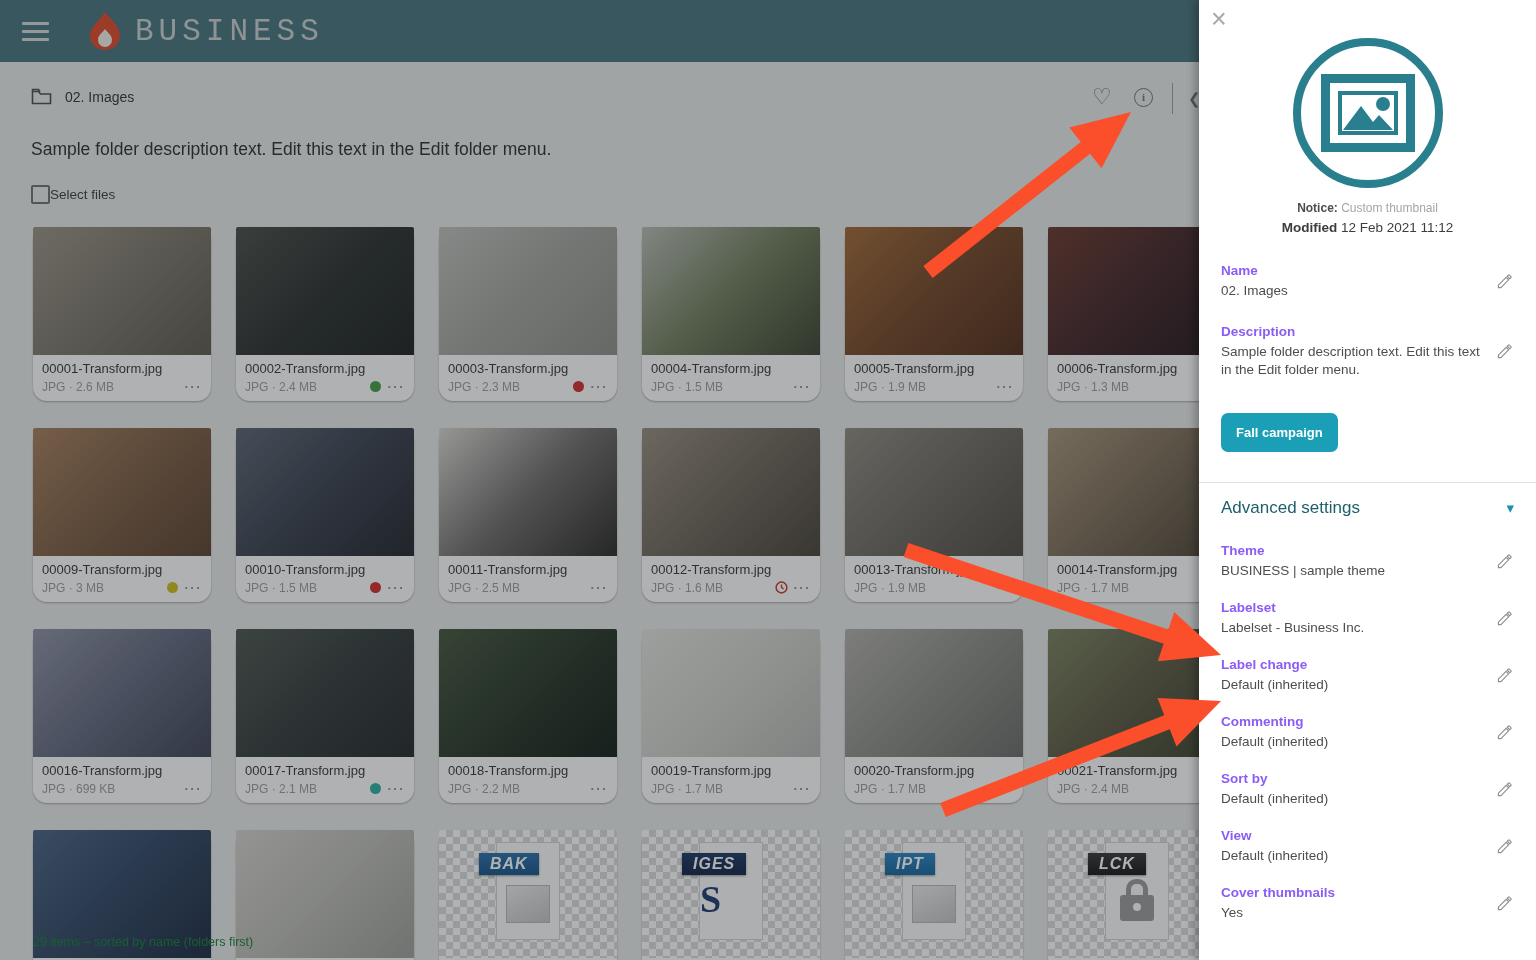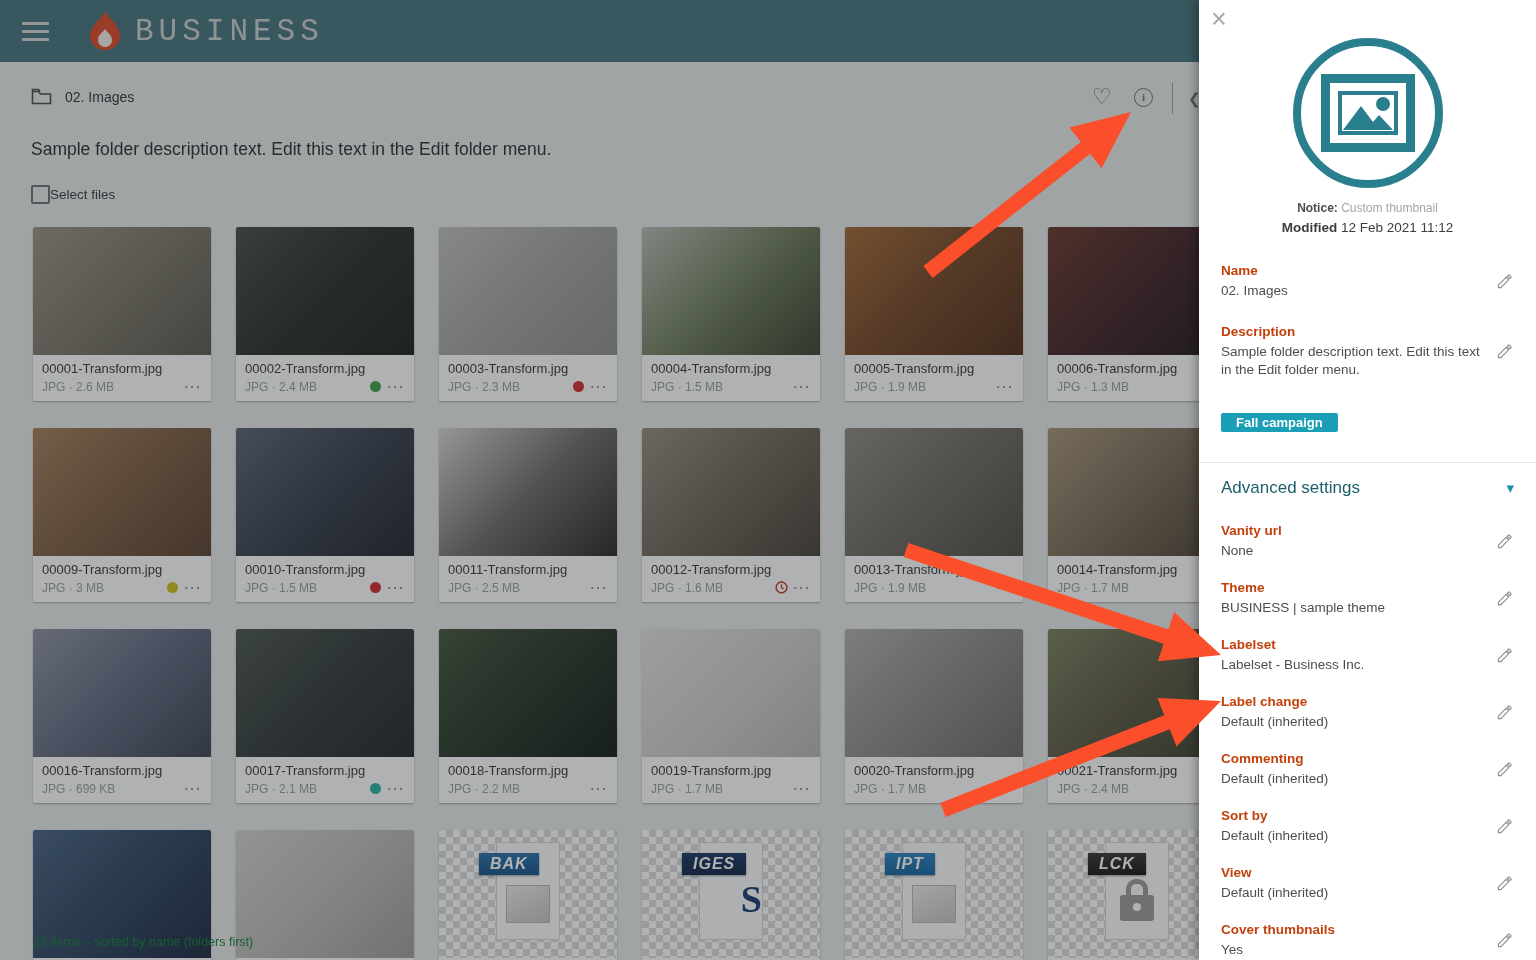--- a/index.html
+++ b/index.html
@@ -21,27 +21,27 @@
              color:#6e7474;font-size:11px;line-height:17px;text-align:center;font-family:"Liberation Serif",serif;font-weight:bold}
   .vdivider{position:absolute;top:83px;left:1172px;width:1px;height:31px;background:#9aa0a0}
   .icon-share{position:absolute;top:90px;left:1188px;color:#6e7474;font-size:15px}
 
   .desc{position:absolute;top:139px;left:31px;font-size:17.5px;color:#2e3233}
   .select-row{position:absolute;top:185px;left:31px;display:flex;align-items:center}
   .cb{width:15px;height:15px;border:2px solid #6d7475;border-radius:2px;background:transparent}
   .select-label{font-size:13.5px;color:#3a4041;}
 
   .grid{position:absolute;top:227px;left:33px;display:grid;grid-template-columns:repeat(6,178px);column-gap:25px;row-gap:27px}
-  .card{width:178px;background:#fff;border-radius:1px;box-shadow:0 1px 2px rgba(0,0,0,.3)}
+  .card{width:178px;background:#fff;border-radius:14px;box-shadow:0 1px 2px rgba(0,0,0,.3)}
   .thumb{height:128px;border-radius:2px 2px 0 0;background-size:cover;position:relative;overflow:hidden}
   .thumb.checker{background-color:#fff;background-image:
       linear-gradient(45deg,#dcdcdc 25%,transparent 25%,transparent 75%,#dcdcdc 75%),
       linear-gradient(45deg,#dcdcdc 25%,transparent 25%,transparent 75%,#dcdcdc 75%);
       background-size:14px 14px;background-position:0 0,7px 7px}
-  .page{position:relative;width:62px;height:96px;background:#fcfcfc;border:1px solid #d6d6d6;margin:12px auto 0;text-align:right}
+  .page{position:relative;width:62px;height:96px;background:#fcfcfc;border:1px solid #d6d6d6;margin:12px auto 0;text-align:left}
   .badge{position:absolute;top:10px;left:-18px;color:#fff;font-weight:bold;font-style:italic;font-size:16px;
          padding:2px 11px;letter-spacing:1px;box-shadow:0 1px 2px rgba(0,0,0,.4)}
   .glyph-cube{width:42px;height:36px;margin:42px auto 0;background:linear-gradient(155deg,#ececec,#c4c4c4);border:1px solid #b8b8b8}
   .glyph-s{margin-top:34px;display:inline-block;font-size:38px;font-weight:bold;color:#1d3d73;font-family:"Liberation Serif",serif}
   .glyph-lock{position:relative;width:34px;height:26px;background:#9b9b9b;border-radius:3px;margin:52px auto 0}
   .glyph-lock:before{content:"";position:absolute;top:-16px;left:6px;width:12px;height:16px;border:5px solid #9b9b9b;border-bottom:none;border-radius:10px 10px 0 0}
   .glyph-lock:after{content:"";position:absolute;top:8px;left:13px;width:8px;height:8px;background:#fff;border-radius:50%}
   .meta-block{padding:6px 9px 8px}
   .fname{font-size:13px;color:#393939;white-space:nowrap;overflow:hidden}
   .mrow{display:flex;align-items:center;margin-top:4px;height:13px}
@@ -61,25 +61,25 @@
          box-shadow:-3px 0 9px rgba(0,0,0,.3);padding:0 22px;box-sizing:border-box}
   .panel-close{position:absolute;top:6px;left:12px;font-size:27px;color:#a8a8a8;cursor:pointer;line-height:1}
   .thumb-circle{width:150px;height:150px;border:8px solid #2a7f8e;border-radius:50%;margin:38px auto 0;
                 box-sizing:border-box;display:flex;align-items:center;justify-content:center}
   .notice{margin-top:13px;text-align:center;font-size:12px;color:#a5a5a5}
   .notice b{color:#4d4d4d}
   .modified{margin-top:5px;text-align:center;font-size:13.5px;color:#3d3d3d}
   .fields{margin-top:28px}
   .item{display:flex;margin-bottom:24px}
   .item .itxt{flex:1;padding-right:12px}
-  .ilabel{font-weight:bold;font-size:13.5px;color:#c2410c;line-height:16px;margin-bottom:3px}
+  .ilabel{font-weight:bold;font-size:13.5px;color:#8b5cf6;line-height:16px;margin-bottom:3px}
   .ival{font-size:13.5px;color:#4d4d4d;line-height:18px}
   .pencil{align-self:center;flex:none;width:18px;height:18px}
-  .tag-btn{display:inline-block;margin-top:10px;background:#1a9fb6;color:#fff;border:none;border-radius:2px;
-           font-weight:bold;font-size:13px;padding:2px 15px;font-family:"Liberation Sans",sans-serif;cursor:pointer}
+  .tag-btn{display:inline-block;margin-top:10px;background:#1a9fb6;color:#fff;border:none;border-radius:7px;
+           font-weight:bold;font-size:13px;padding:12px 15px;font-family:"Liberation Sans",sans-serif;cursor:pointer}
   .pdivider{height:1px;background:#e2e2e2;margin:30px -22px 0}
   .adv-row{display:flex;align-items:center;margin-top:15px;cursor:pointer}
   .adv-title{flex:1;font-size:17px;color:#1d5f6b}
   .caret{color:#1b93a6;font-size:15px}
   .settings{margin-top:25px}
   .settings .item{margin-bottom:20px}
 </style>
 </head>
 <body>
 
@@ -404,29 +404,20 @@
     <div class="pdivider"></div>
 
     <div class="adv-row">
       <span class="adv-title">Advanced settings</span>
       <span class="caret">▾</span>
     </div>
 
     <div class="settings" id="settings">
         <div class="item">
           <div class="itxt">
-            <div class="ilabel">Vanity url</div>
-            <div class="ival">None</div>
-          </div>
-          <span class="pencil"><svg width="17" height="17" viewBox="0 0 24 24">
-              <path d="M14.3 6.2l3.5 3.5L6.9 20.7H3.4v-3.5L14.3 6.2zm1.6-1.6l1.7-1.7a1 1 0 0 1 1.4 0l2.1 2.1a1 1 0 0 1 0 1.4l-1.7 1.7-3.5-3.5z" fill="none" stroke="#8e8e8e" stroke-width="1.6"></path>
-            </svg></span>
-        </div>
-        <div class="item">
-          <div class="itxt">
             <div class="ilabel">Theme</div>
             <div class="ival">BUSINESS | sample theme</div>
           </div>
           <span class="pencil"><svg width="17" height="17" viewBox="0 0 24 24">
               <path d="M14.3 6.2l3.5 3.5L6.9 20.7H3.4v-3.5L14.3 6.2zm1.6-1.6l1.7-1.7a1 1 0 0 1 1.4 0l2.1 2.1a1 1 0 0 1 0 1.4l-1.7 1.7-3.5-3.5z" fill="none" stroke="#8e8e8e" stroke-width="1.6"></path>
             </svg></span>
         </div>
         <div class="item">
           <div class="itxt">
             <div class="ilabel">Labelset</div>

